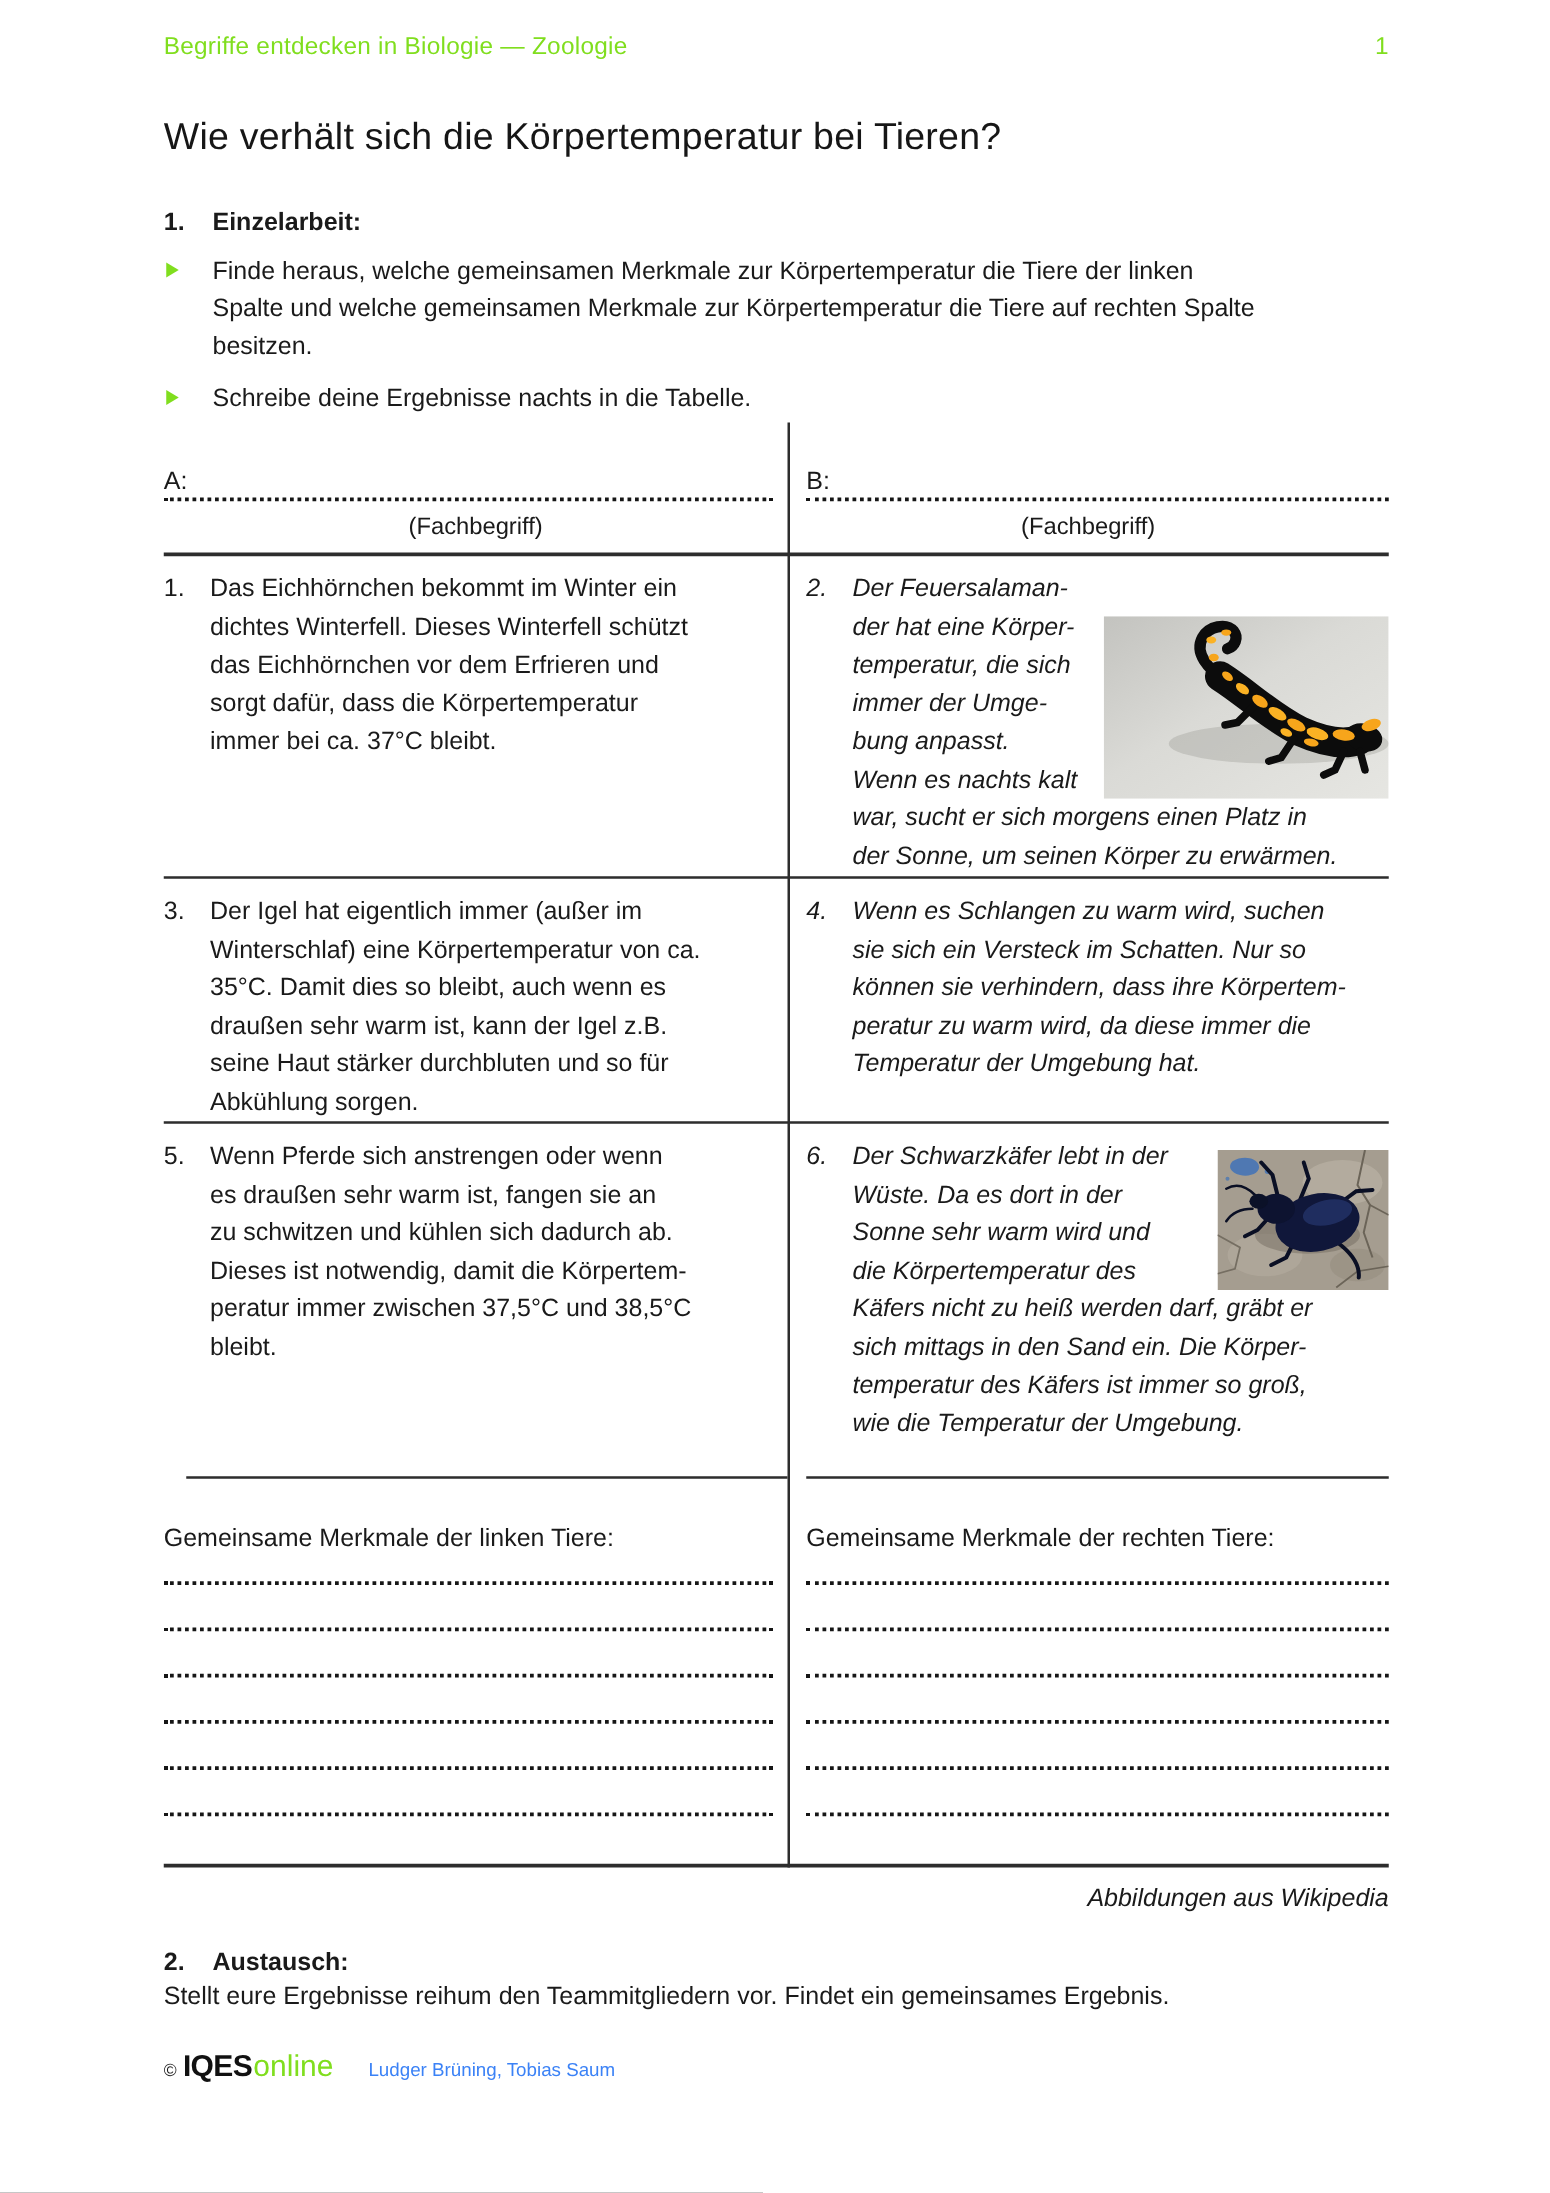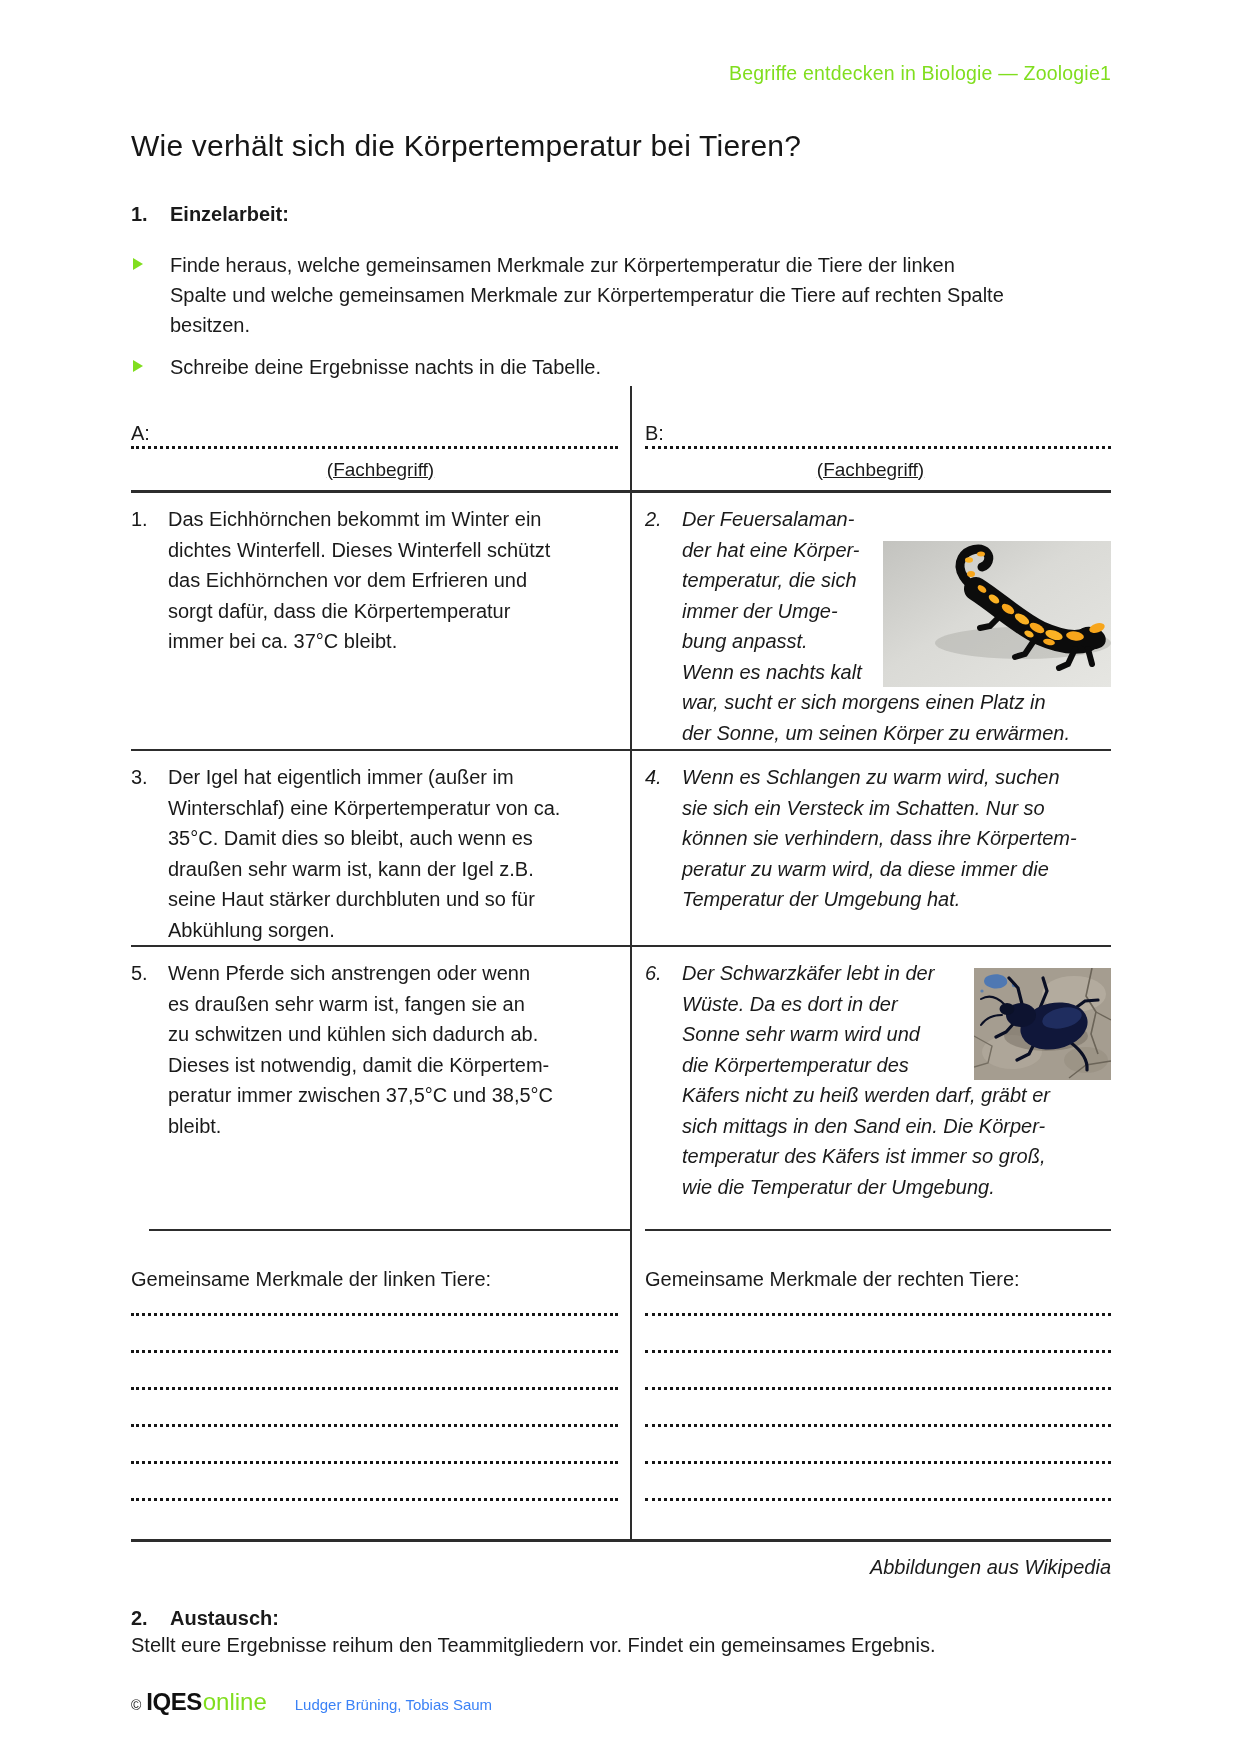--- a/index.html
+++ b/index.html
@@ -6,42 +6,42 @@
   html,body { background:#9a9a9a; }
   .page {
     width:1240px; height:1754px; background:#ffffff; margin:0 auto;
     position:relative; overflow:hidden;
     font-family:"Liberation Sans","DejaVu Sans",sans-serif;
     color:#1a1a1a;
   }
   .content { width:980px; margin-left:131px; }
 
   
-  .doc-header { padding-top:62px; display:flex; justify-content:flex-end; align-items:baseline; }
+  .doc-header { padding-top:26px; display:flex; justify-content:space-between; align-items:baseline; }
   .doc-header .crumb, .doc-header .pagenum { color:var(--green,#80de1e); font-size:19.5px; letter-spacing:.2px; }
 
   
   .title { margin-top:44px; font-size:30px; font-weight:400; letter-spacing:.2px; color:#161616; }
   .sec-heading { margin-top:40px; font-size:20px; font-weight:bold; display:grid; grid-template-columns:39px 1fr; }
-  .bullets { margin-top:24px; }
+  .bullets { margin-top:12px; }
   .bullet { display:grid; grid-template-columns:39px 1fr; margin-top:4px; }
   .bullet + .bullet { margin-top:12px; }
   .tri { width:0; height:0; border-left:10px solid var(--green,#80de1e);
          border-top:6px solid transparent; border-bottom:6px solid transparent; margin-top:8px; margin-left:2px; }
   .bullet-text { font-size:20px; line-height:30px; white-space:pre-line; }
 
   
   .worktable { position:relative; margin-top:4px; }
   .vdivider { position:absolute; left:499px; top:0; bottom:0; width:2px; background:#2d2d2d; }
   .tspacer-top { height:36px; }
   .grid2 { display:grid; grid-template-columns:499px 481px; }
   .ab-row .ab-cell { font-size:20px; border-bottom:3px dotted #161616; padding-bottom:3px; height:27px; }
   .ab-a { margin-right:12px; }
   .ab-b { margin-left:15px; }
-  .fach-row { height:41px;text-decoration:underline; }
+  .fach-row { height:41px; }
   .fach-row .fach-cell { display:flex; align-items:center; justify-content:center; font-size:19px; }
   .hrule { border-top:3px solid #2d2d2d; }
   .hrule.thin { border-top-width:2px; }
   .trow .cell { padding-top:11px; font-size:20px; line-height:30.5px; overflow:hidden; }
   .cell-a { padding-right:30px; }
   .cell-b { padding-left:15px; font-style:italic; }
   .row1 { height:256px; } .row2 { height:194px; } .row3 { height:282px; }
   .item { display:grid; grid-template-columns:37px 1fr; }
   .pre { white-space:pre-line; }
   .withimg { display:flex; align-items:flex-end; }

